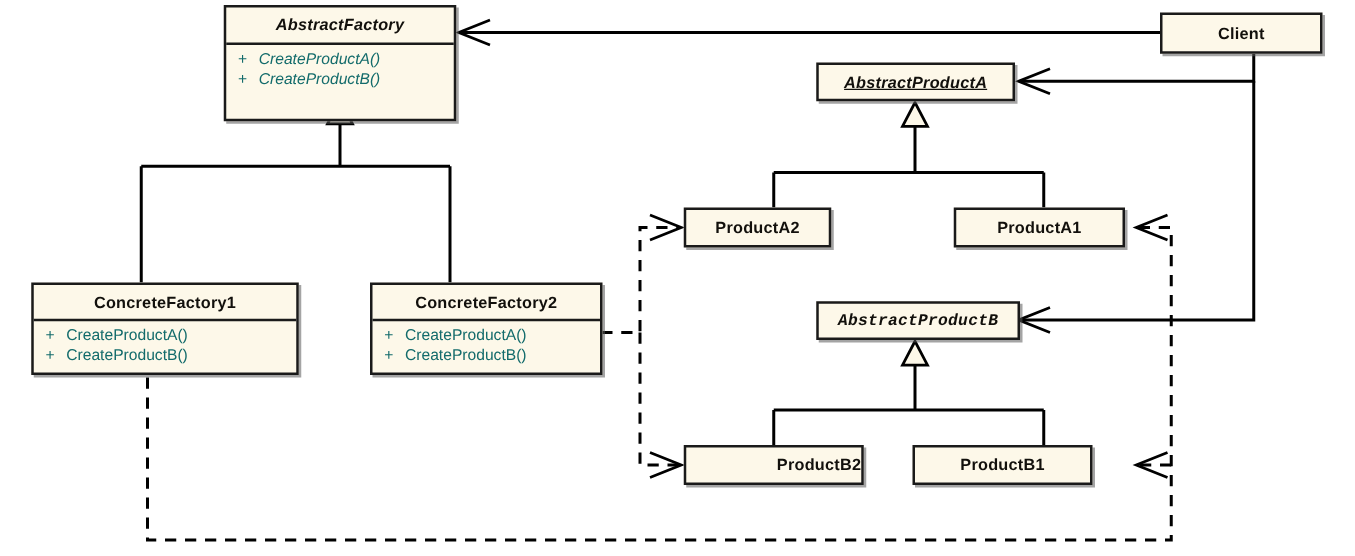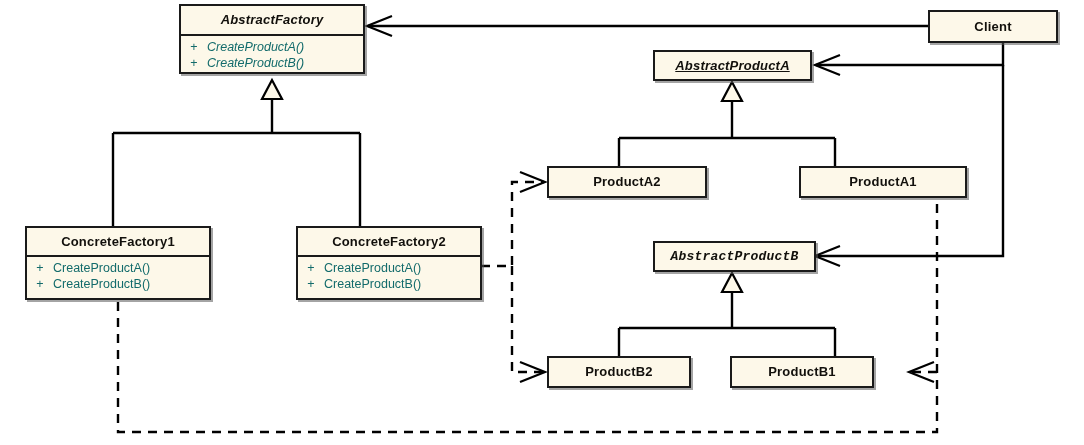--- a/index.html
+++ b/index.html
@@ -63,36 +63,36 @@
     font-style: normal;
   }
   .uml-op .opname {
     flex: 1 1 auto;
   }
   .uml-op.italic .opname {
     font-style: italic;
   }
 
   
-  #cls-abstractfactory   { left: 179px; top: 4px;   width: 186px; height: 70px; }
+  #cls-abstractfactory   { left: 179px; top: 4px;   width: 186px; height: 93px; }
   #cls-abstractfactory .uml-name { line-height: 28px; }
-  #cls-concretefactory1  { left: 25px;  top: 226px; width: 186px; height: 74px; }
+  #cls-concretefactory1  { left: 25px;  top: 226px; width: 214px; height: 74px; }
   #cls-concretefactory1 .uml-name { line-height: 27px; }
   #cls-concretefactory2  { left: 276px; top: 226px; width: 186px; height: 74px; margin-left: 20px; }
   #cls-concretefactory2 .uml-name { line-height: 27px; }
   #cls-abstractproducta  { left: 653px; top: 50px;  width: 159px; height: 31px; }
   #cls-abstractproducta .uml-name { line-height: 27px; text-decoration: underline; }
   #cls-abstractproductb  { left: 653px; top: 241px; width: 163px; height: 31px; font-family: Liberation Mono, monospace; }
   #cls-abstractproductb .uml-name { line-height: 27px; }
-  #cls-producta2         { left: 547px; top: 166px; width: 160px; height: 32px; }
+  #cls-producta2         { left: 547px; top: 166px; width: 118px; height: 32px; }
   #cls-producta2 .uml-name { line-height: 28px; }
-  #cls-producta1         { left: 799px; top: 166px; width: 168px; height: 32px; }
+  #cls-producta1         { left: 763px; top: 166px; width: 137px; height: 32px; }
   #cls-producta1 .uml-name { line-height: 28px; }
   #cls-productb2         { left: 547px; top: 356px; width: 144px; height: 32px; }
-  #cls-productb2 .uml-name { line-height: 28px; }
+  #cls-productb2 .uml-name { line-height: 28px; text-align: right; }
   #cls-productb1         { left: 730px; top: 356px; width: 144px; height: 32px; }
   #cls-productb1 .uml-name { line-height: 28px; }
   #cls-client            { left: 928px; top: 10px;  width: 130px; height: 33px; }
   #cls-client .uml-name  { line-height: 29px; }
 </style>
 </head>
 <body>
 
 <div id="diagram-root">
 

